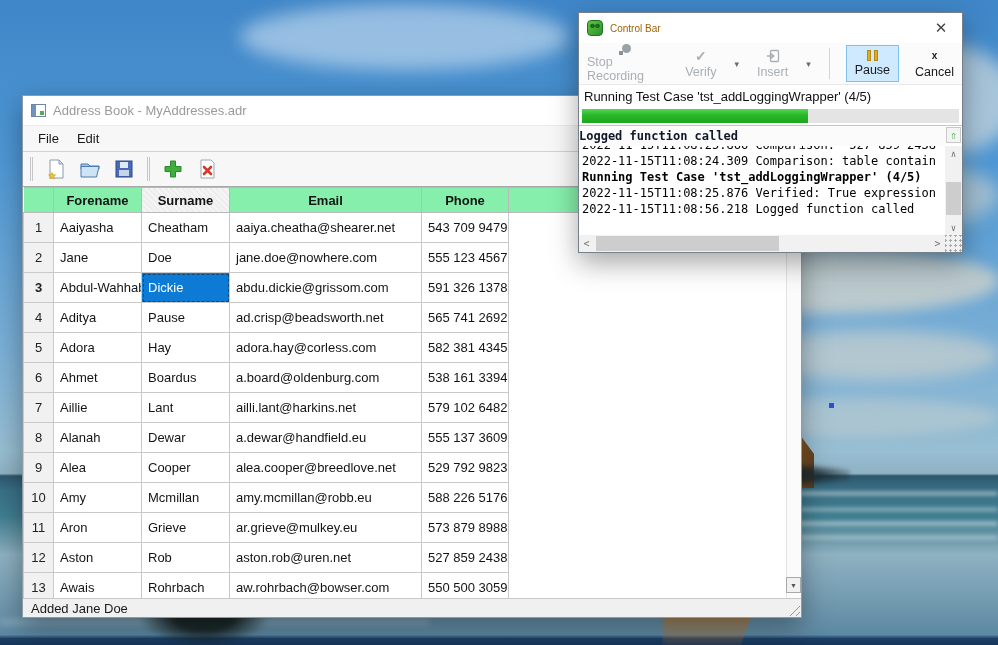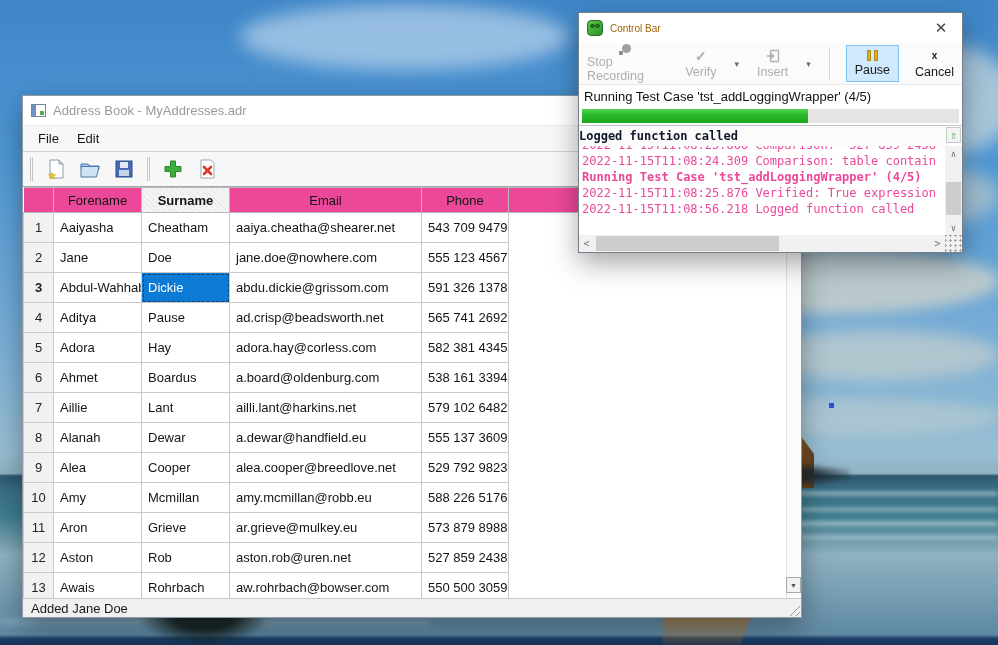--- a/index.html
+++ b/index.html
@@ -48,21 +48,21 @@
   .ab-appicon::after { content:""; position:absolute; right:1px; bottom:1px; width:4px; height:4px; background:#58a858; }
   .ab-title-text { margin-left:7px; font-size:13px; color:#9a9a9a; }
   .ab-min { position:absolute; right:104px; top:0; width:40px; height:29px; display:flex; align-items:center; justify-content:center; color:#7a7a7a; font-size:13px; }
   .ab-menubar { height:26px; background:#f7f7f7; border-bottom:1px solid #d2d2d2; display:flex; align-items:center; padding-left:6px; }
   .ab-menu { font-size:13px; color:#1a1a1a; padding:3px 9px; }
   .ab-toolbar { height:35px; background:#f7f7f7; border-bottom:1px solid #a8a8a8; display:flex; align-items:center; gap:6px; padding-left:4px; }
   .grip-v { width:3px; height:24px; border-left:1px solid #c6c6c6; border-right:1px solid #c6c6c6; margin:0 3px; }
   .tbtn { width:28px; height:28px; display:flex; align-items:center; justify-content:center; }
   .ab-tablewrap { position:relative; height:411px; background:#fff; overflow:hidden; }
   table.grid { border-collapse:collapse; table-layout:fixed; width:633px; font-size:13px; color:#141414; }
-  table.grid th { height:25px; background:#ec4899; border:1px solid #b9b9b9; font-weight:normal; text-align:center; }
+  table.grid th { height:25px; background:#86efac; border:1px solid #b9b9b9; font-weight:bold; text-align:center; }
   table.grid th.cur { font-weight:bold; background:repeating-linear-gradient(45deg,#ececec 0 2px,#f6f6f6 2px 4px); }
   table.grid th.corner { border-left:none; }
   table.grid th.fill { border-right:none; }
   table.grid td { height:30px; border:1px solid #c9c9c9; padding-left:6px; white-space:nowrap; overflow:hidden; background:#fff; }
   table.grid td.rn { background:#f1f1f1; text-align:center; padding-left:0; color:#222; }
   table.grid td.rn.bold { font-weight:bold; }
   table.grid td.fill { border:none; background:#fff; }
   table.grid td.sel { background:#0d7ad6; color:#fff; outline:1px dashed rgba(30,30,30,.55); outline-offset:-2px; }
   .ab-vscroll { position:absolute; right:0; top:0; bottom:0; width:15px; background:#fbfbfb; border-left:1px solid #e3e3e3; }
   .ab-vdown { position:absolute; bottom:5px; left:-1px; width:15px; height:16px; border:1px solid #a9a9a9; background:#f1f1f1; display:flex; align-items:center; justify-content:center; font-size:7px; color:#555; }
@@ -95,21 +95,21 @@
   .reccircle { width:9px; height:9px; border-radius:50%; background:#9aa2a8; position:relative; }
   .reccircle::after { content:""; position:absolute; left:-3px; bottom:-2px; width:4px; height:4px; background:#8a9298; }
   .cb-status { height:22px; display:flex; align-items:center; padding:0 5px; font-size:13px; color:#111; background:#fff; }
   .cb-progress { height:18px; padding:2px 3px; background:#fff; }
   .cb-track { width:100%; height:14px; background:#e4e4e4; }
   .cb-fill { height:100%; background:linear-gradient(180deg,#53d653,#29b829 45%,#1ea51e); }
   .cb-log { flex:1; border-top:1px solid #c4c4c4; background:#fff; position:relative; overflow:hidden;
     font-family:"DejaVu Sans Mono", monospace; font-size:12px; }
   .log-head { position:absolute; left:0; top:0; right:17px; height:20px; background:#fbfbfb; display:flex; align-items:center; font-weight:bold; color:#0f172a; z-index:3; }
   .log-topbox { position:absolute; right:1px; top:1px; width:15px; height:16px; border:1px solid #c8c8c8; background:#f4f4f4; display:flex; align-items:center; justify-content:center; font-size:11px; color:#3f9e3f; z-index:4; }
-  .log-lines { position:absolute; left:3px; top:20px; right:17px; bottom:17px; overflow:hidden; line-height:16px; white-space:nowrap; color:#ec4899; }
+  .log-lines { position:absolute; left:3px; top:20px; right:17px; bottom:17px; overflow:hidden; line-height:16px; white-space:nowrap; color:#000000; }
   .log-lines .ln:first-child { margin-top:-9px; }
   .log-lines .bold { font-weight:bold; }
   .vscroll { position:absolute; top:20px; right:0; bottom:17px; width:17px; background:#f1f1f1; }
   .vscroll .arr { position:absolute; left:0; width:17px; height:15px; display:flex; align-items:center; justify-content:center; color:#707070; font-size:9px; }
   .vscroll .up { top:0; } .vscroll .dn { bottom:0; }
   .vscroll .thumb { position:absolute; left:1px; width:15px; top:40%; height:38%; background:#cdcdcd; }
   .hscroll { position:absolute; left:0; right:17px; bottom:0; height:17px; background:#f1f1f1; }
   .hscroll .arr { position:absolute; top:0; width:15px; height:17px; display:flex; align-items:center; justify-content:center; color:#707070; font-size:10px; }
   .hscroll .lt { left:0; } .hscroll .rt { right:0; }
   .hscroll .thumb { position:absolute; top:1px; height:15px; left:17px; width:50%; background:#cdcdcd; }

